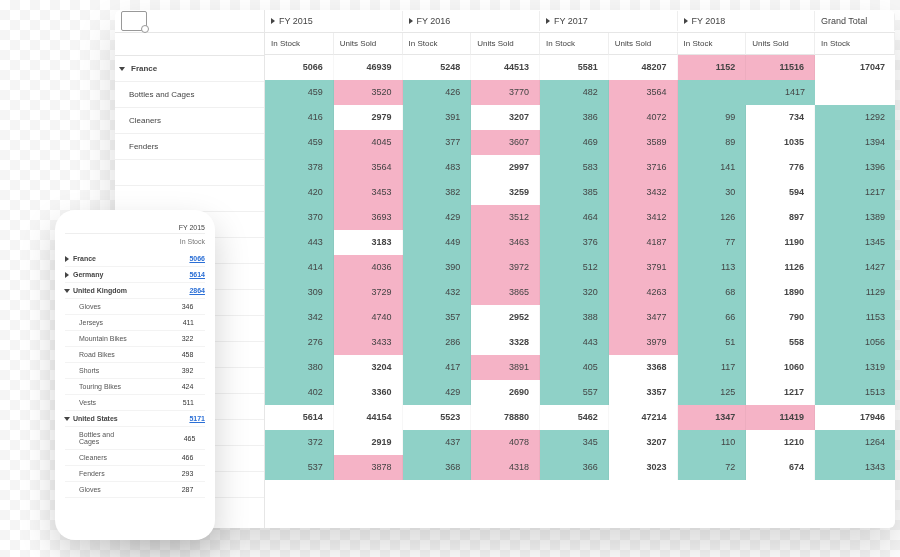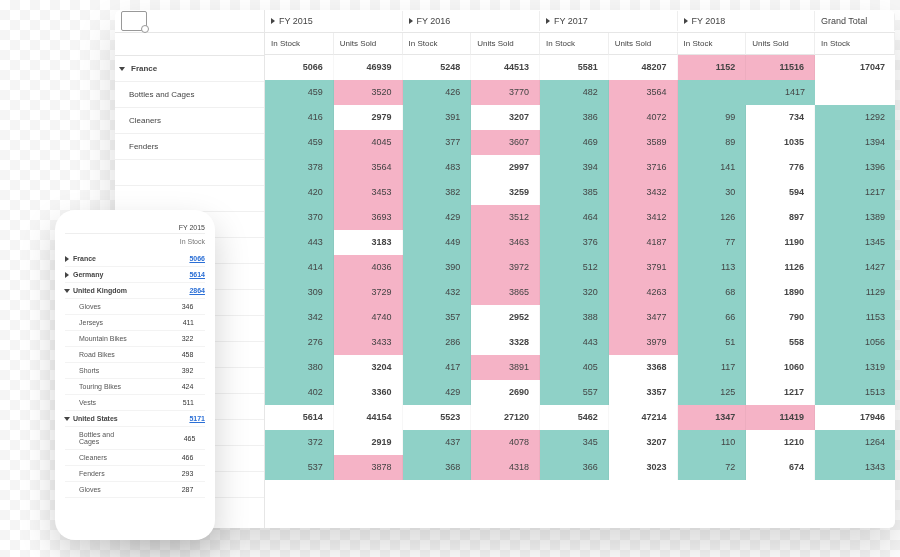--- a/index.html
+++ b/index.html
@@ -232,21 +232,21 @@
             <div class="body">
               <div class="yr">
                 <div class="cell hl-t">378</div>
                 <div class="cell hl-p">3564</div>
               </div>
               <div class="yr">
                 <div class="cell hl-t">483</div>
                 <div class="cell bold">2997</div>
               </div>
               <div class="yr">
-                <div class="cell hl-t">394</div>
+                <div class="cell hl-t">583</div>
                 <div class="cell hl-p">3716</div>
               </div>
               <div class="yr">
                 <div class="cell hl-t">141</div>
                 <div class="cell bold">776</div>
               </div>
               <div class="gt-col">
                 <div class="cell hl-t">1396</div>
               </div>
             </div>
@@ -439,21 +439,21 @@
                 <div class="cell hl-t">1513</div>
               </div>
             </div>
             <div class="body sumrow">
               <div class="yr">
                 <div class="cell">5614</div>
                 <div class="cell">44154</div>
               </div>
               <div class="yr">
                 <div class="cell">5523</div>
-                <div class="cell">27120</div>
+                <div class="cell">78880</div>
               </div>
               <div class="yr">
                 <div class="cell">5462</div>
                 <div class="cell">47214</div>
               </div>
               <div class="yr">
                 <div class="cell hl-p">1347</div>
                 <div class="cell hl-p">11419</div>
               </div>
               <div class="gt-col">

